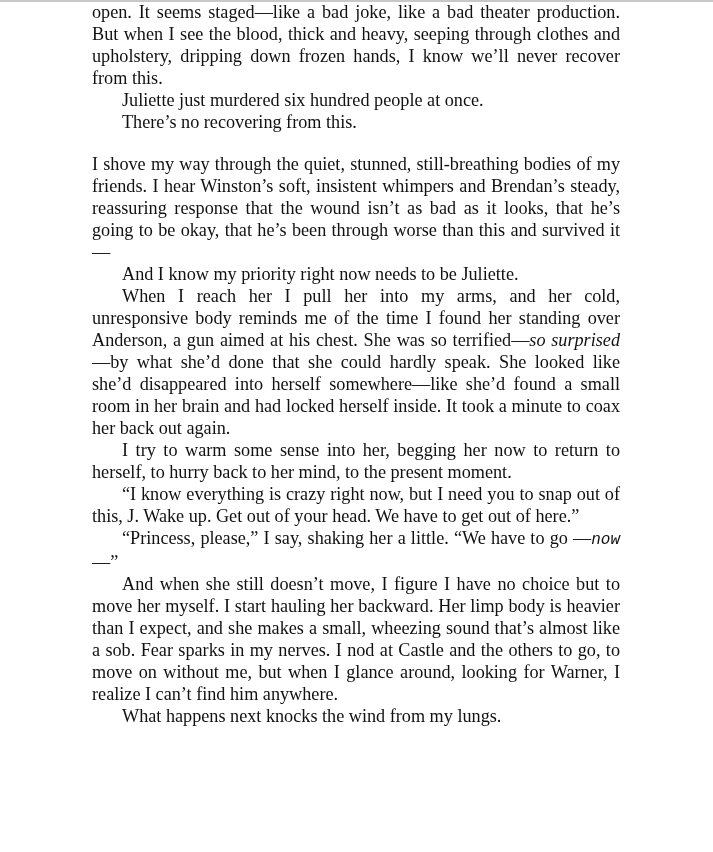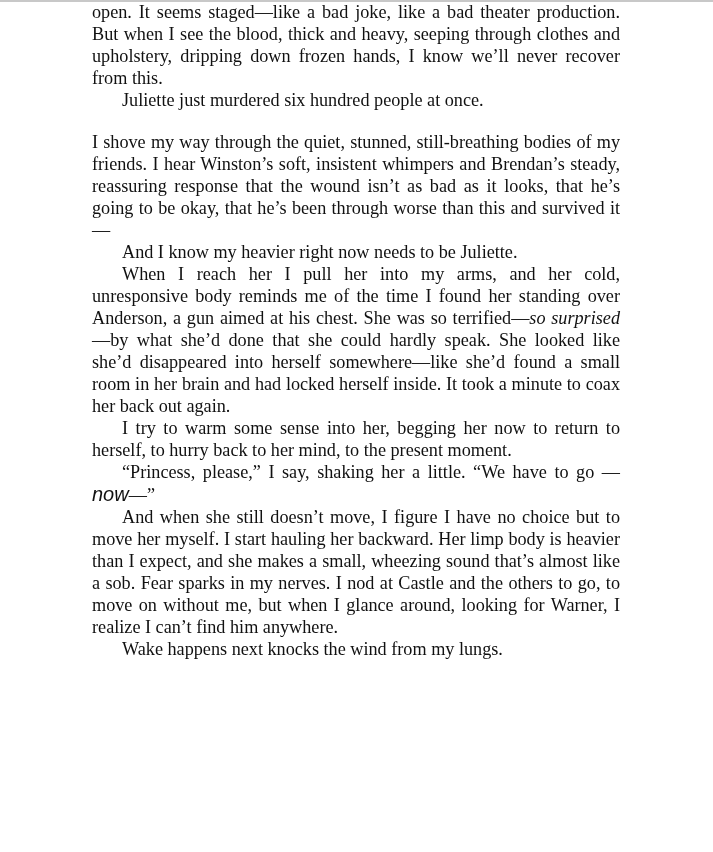--- a/index.html
+++ b/index.html
@@ -27,31 +27,33 @@
   }
   .page p {
     margin: 0;
     text-align: justify;
     text-indent: 30px;
     hyphens: none;
   }
   .page p.noindent { text-indent: 0; }
   .page .section-break { height: 20px; }
   .page em { font-style: italic; }
-  .page em.sans { font-family: Liberation Sans, sans-serif; font-size: 20px; }
+  .page em.sans { font-family: Liberation Mono, monospace; font-size: 16px; }
 </style>
 </head>
 <body>
 
 <div class="top-rule"></div>
 
 <div class="page">
   <p class="noindent"><span>open. It seems staged—like a bad joke, like a bad theater production. But when I see the blood, thick and heavy, seeping through clothes and upholstery, dripping down frozen hands, I know we’ll never recover from this.</span></p>
   <p><span>Juliette just murdered six hundred people at once.</span></p>
+  <p><span>There’s no recovering from this.</span></p>
   <div class="section-break"></div>
   <p class="noindent"><span>I shove my way through the quiet, stunned, still-breathing bodies of my friends. I hear Winston’s soft, insistent whimpers and Brendan’s steady, reassuring response that the wound isn’t as bad as it looks, that he’s going to be okay, that he’s been through worse than this and survived it—</span></p>
-  <p><span>And I know my heavier right now needs to be Juliette.</span></p>
+  <p><span>And I know my priority right now needs to be Juliette.</span></p>
   <p><span>When I reach her I pull her into my arms, and her cold, unresponsive body reminds me of the time I found her standing over Anderson, a gun aimed at his chest. She was so terrified—</span><em>so surprised</em><span>—by what she’d done that she could hardly speak. She looked like she’d disappeared into herself somewhere—like she’d found a small room in her brain and had locked herself inside. It took a minute to coax her back out again.</span></p>
   <p><span>I try to warm some sense into her, begging her now to return to herself, to hurry back to her mind, to the present moment.</span></p>
+  <p><span>“I know everything is crazy right now, but I need you to snap out of this, J. Wake up. Get out of your head. We have to get out of here.”</span></p>
   <p><span>“Princess, please,” I say, shaking her a little. “We have to go —</span><em class="sans">now</em><span>—”</span></p>
   <p><span>And when she still doesn’t move, I figure I have no choice but to move her myself. I start hauling her backward. Her limp body is heavier than I expect, and she makes a small, wheezing sound that’s almost like a sob. Fear sparks in my nerves. I nod at Castle and the others to go, to move on without me, but when I glance around, looking for Warner, I realize I can’t find him anywhere.</span></p>
-  <p><span>Wake happens next knocks the wind from my lungs.</span></p>
+  <p><span>What happens next knocks the wind from my lungs.</span></p>
 </div>
 
 </body></html>

